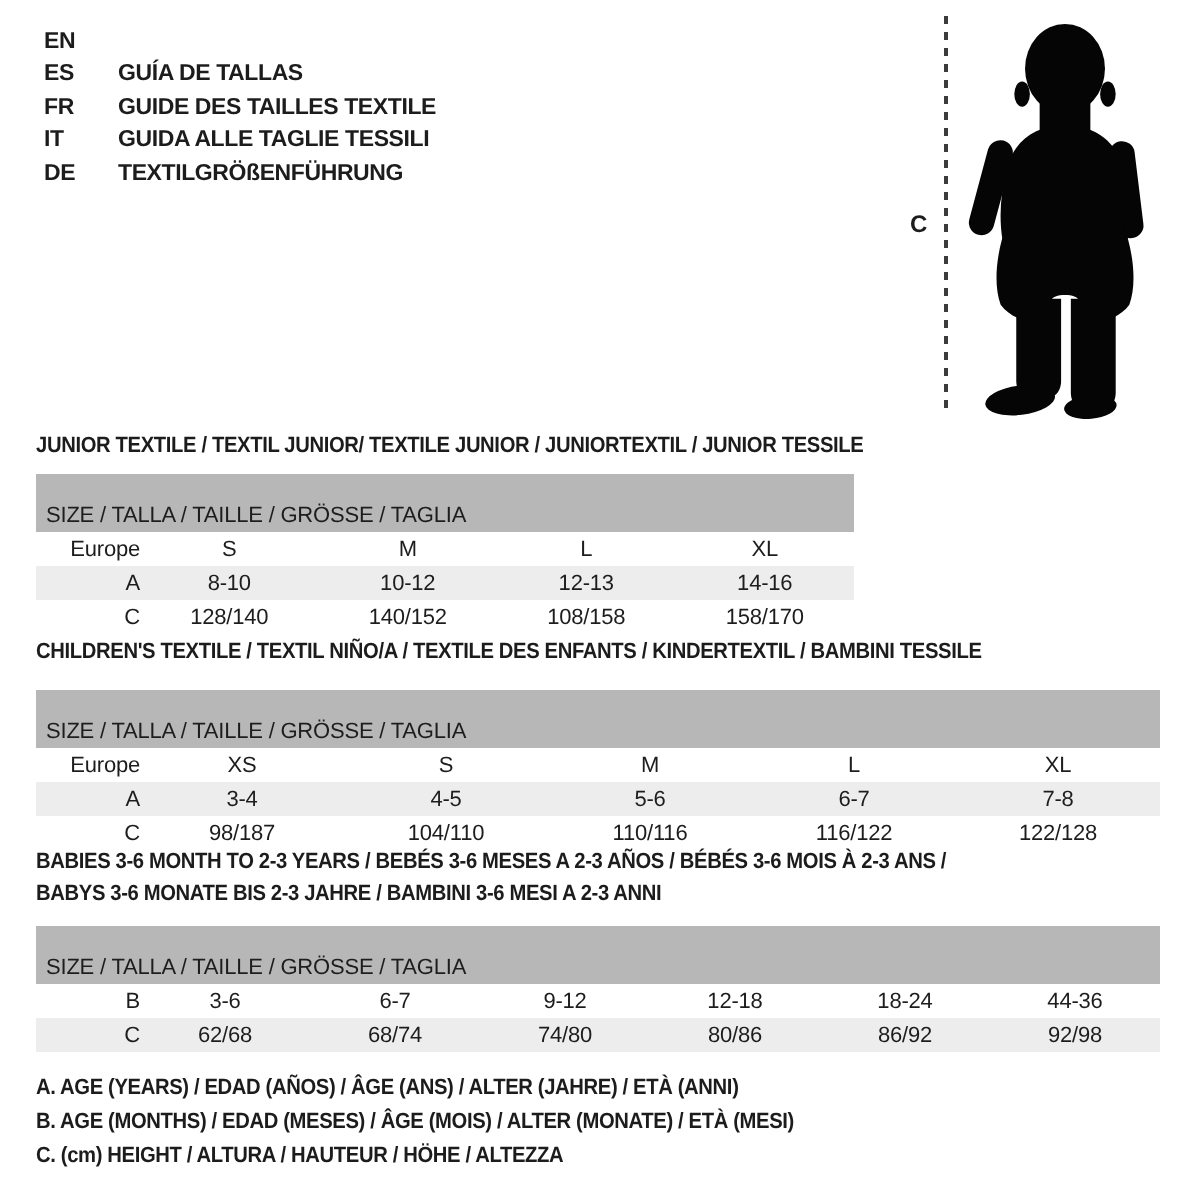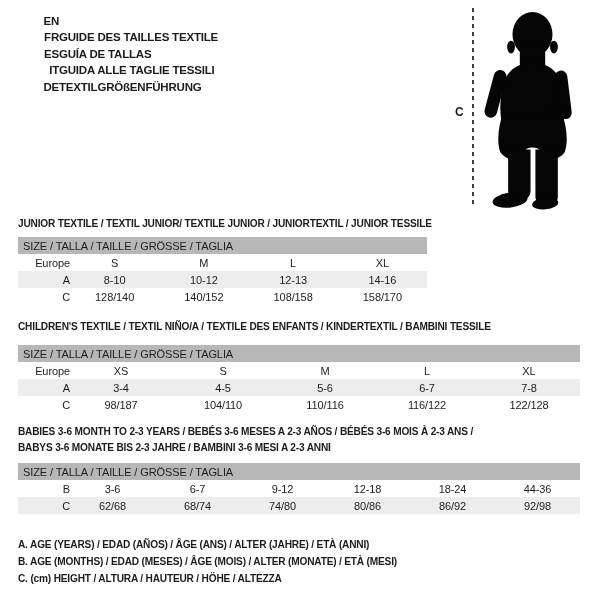--- a/index.html
+++ b/index.html
@@ -5,21 +5,21 @@
   html,body{margin:0;padding:0;}
   body{
     width:600px;height:600px;background:#ffffff;
     font-family:"Liberation Sans", sans-serif;
     color:#1c1c1c;
     -webkit-font-smoothing:antialiased;
   }
   .page{position:relative;width:600px;height:600px;overflow:hidden;background:#fff;}
 
   
-  .langs{position:absolute;left:22px;top:13px;font-weight:bold;font-size:11.5px;letter-spacing:-0.2px;text-align:right;}
+  .langs{position:absolute;left:22px;top:13px;font-weight:bold;font-size:11.5px;letter-spacing:-0.2px;}
   .lang-row{display:flex;line-height:16.4px;white-space:nowrap;}
   .lang-code{width:37px;flex:0 0 37px;}
 
   
   .c-lbl{position:absolute;left:455px;top:105px;font-weight:bold;font-size:12px;}
   .dash{
     position:absolute;left:472px;top:8px;width:2px;height:200px;
     background:repeating-linear-gradient(to bottom, #3c3c3c 0 4px, transparent 4px 8px);
   }
   .baby{position:absolute;left:474px;top:5px;width:117px;height:205px;}
@@ -36,21 +36,21 @@
   
   table.size-table{
     position:absolute;left:18px;border-collapse:collapse;table-layout:fixed;
     font-size:11px;color:#1d1d1d;letter-spacing:-0.1px;
   }
   #table1{top:237px;width:409px;}
   #table2{top:345px;width:562px;}
   #table3{top:463px;width:562px;}
   th.band{
     background:var(--band,#b7b7b7);font-weight:normal;text-align:left;
-    height:17px;padding:0 0 0 5px;font-size:11px;color:#1d1d1d;
+    height:17px;padding:12px 0 0 5px;font-size:11px;color:#1d1d1d;
   }
   td{height:17px;text-align:center;padding:0;}
   td.lbl{text-align:right;padding-left:5px;}
   tr.shaded{background:var(--stripe,#ededed);}
 
   
   .notes{
     position:absolute;left:18px;top:536px;font-weight:bold;font-size:11px;
     line-height:17px;letter-spacing:-0.2px;white-space:nowrap;
     transform:scaleX(0.92);transform-origin:0 0;
@@ -59,26 +59,26 @@
 </head>
 <body>
 
 <div class="page">
 
   <section class="langs" id="langs">
       <div class="lang-row">
         <span class="lang-code">EN</span>
       </div>
       <div class="lang-row">
+        <span class="lang-code">ES</span>
+        <span class="lang-text">GUÍA DE TALLAS</span>
+      </div>
+      <div class="lang-row">
         <span class="lang-code">FR</span>
         <span class="lang-text">GUIDE DES TAILLES TEXTILE</span>
-      </div>
-      <div class="lang-row">
-        <span class="lang-code">ES</span>
-        <span class="lang-text">GUÍA DE TALLAS</span>
       </div>
       <div class="lang-row">
         <span class="lang-code">IT</span>
         <span class="lang-text">GUIDA ALLE TAGLIE TESSILI</span>
       </div>
       <div class="lang-row">
         <span class="lang-code">DE</span>
         <span class="lang-text">TEXTILGRÖßENFÜHRUNG</span>
       </div>
     </section>

